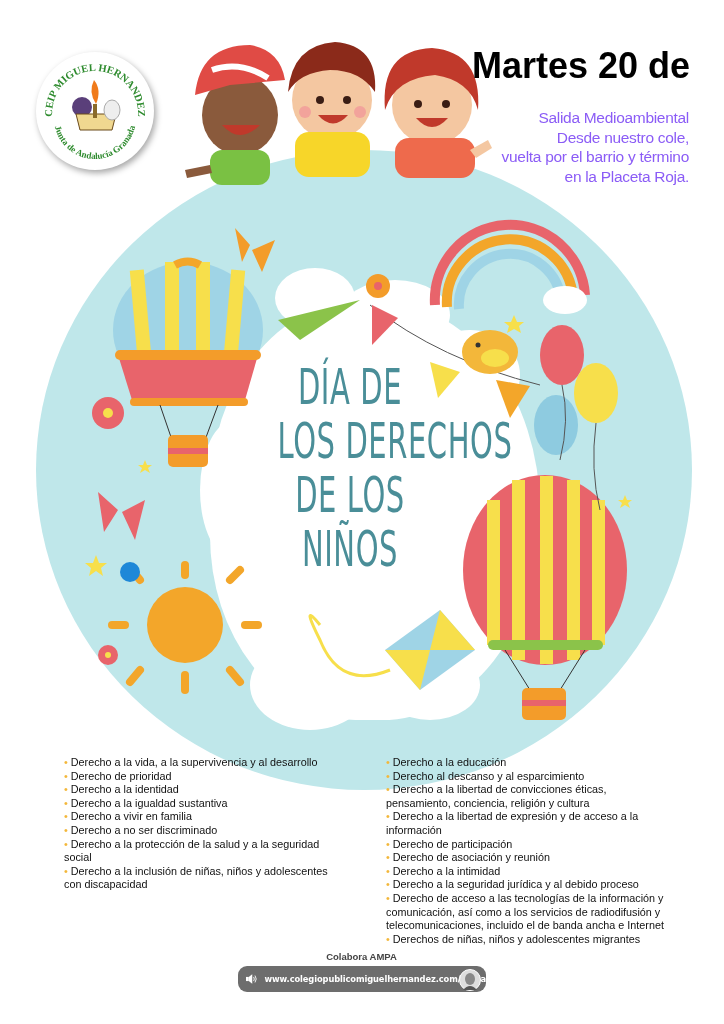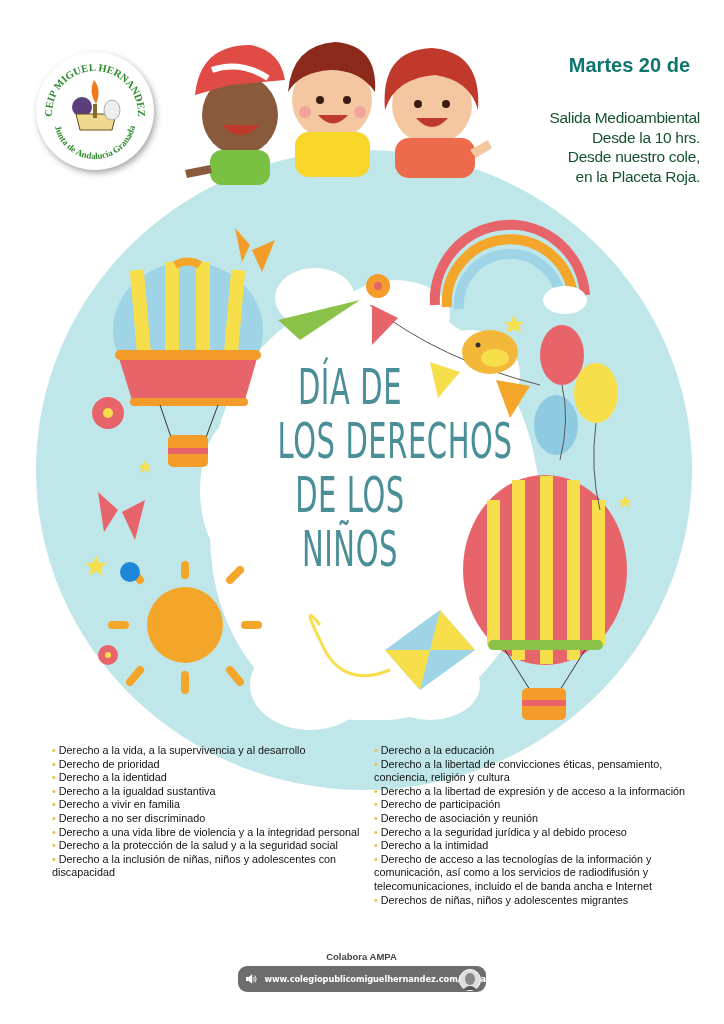--- a/index.html
+++ b/index.html
@@ -22,44 +22,44 @@
 
   
   .logo {
     position: absolute; left: 36px; top: 52px; width: 118px; height: 118px; border-radius: 50%;
     background: #fff; box-shadow: 2px 3px 6px rgba(0,0,0,0.35);
   }
   .logo svg { position: absolute; left: 0; top: 0; }
 
   
   .date-title {
-    position: absolute; right: 34px; top: 52px; text-align: right; color: #0f766e;
-    font-family: "Liberation Sans", sans-serif; font-weight: bold; font-size: 20px; line-height: 27px;
+    position: absolute; right: 34px; top: 52px; text-align: right; color: #000000;
+    font-family: "Liberation Sans", sans-serif; font-weight: bold; font-size: 36px; line-height: 27px;
   }
   .event-info {
-    position: absolute; right: 24px; top: 108px; text-align: right; color: #14532d;
+    position: absolute; right: 35px; top: 108px; text-align: right; color: #8b5cf6;
     font-family: "Liberation Sans", sans-serif; font-size: 15.5px; line-height: 19.5px; letter-spacing: -0.3px;
   }
 
   
   .main-title {
     position: absolute; left: 225px; top: 360px; width: 250px; text-align: center; color: #4a8e98;
     font-family: "DejaVu Sans", sans-serif; font-size: 50px; line-height: 54px; font-weight: normal;
     transform: scaleX(0.58); transform-origin: center top; letter-spacing: 1px;
   }
   .main-title div { white-space: nowrap; }
 
   
   .rights {
     position: absolute; top: 740px; font-family: "Liberation Sans", sans-serif; font-size: 10.8px;
     line-height: 13.6px; color: #111;
   }
   .rights.left { left: 48px; width: 316px; }
   .rights.right { left: 370px; width: 320px; }
-  .rights ul { list-style: none; margin: 4px; padding: 0; }
+  .rights ul { list-style: none; margin: 16px; padding: 0; }
   .rights li { margin: 0; padding: 0; }
   .bullet { color: #f3b73a; margin-right: 3px; }
 
   
   .collab {
     position: absolute; left: 0; width: 723px; top: 951px; text-align: center; color: #444;
     font-family: "Liberation Sans", sans-serif; font-size: 9.5px; font-weight: bold;
   }
   .url-bar {
     position: absolute; left: 238px; top: 966px; width: 248px; height: 26px; border-radius: 9px;
@@ -247,54 +247,54 @@
     <rect x="57" y="52" width="4" height="14" fill="#8a6a2a"></rect>
     <ellipse cx="76" cy="58" rx="8" ry="10" fill="#eee" stroke="#aaa"></ellipse>
   </svg>
 </div>
 
 <div class="date-title">
   <div>Martes 20 de</div>
 </div>
 <div class="event-info">
   <div>Salida Medioambiental</div>
-  <div>Desde la 10 hrs.</div>
   <div>Desde nuestro cole,</div>
+  <div>vuelta por el barrio y término</div>
   <div>en la Placeta Roja.</div>
 </div>
 
 <div class="main-title">
   <div>DÍA DE</div>
   <div>LOS DERECHOS</div>
   <div>DE LOS</div>
   <div>NIÑOS</div>
 </div>
 
 <div class="rights left">
   <ul>
     <li><span class="bullet">•</span><span>Derecho a la vida, a la supervivencia y al desarrollo</span></li>
     <li><span class="bullet">•</span><span>Derecho de prioridad</span></li>
     <li><span class="bullet">•</span><span>Derecho a la identidad</span></li>
     <li><span class="bullet">•</span><span>Derecho a la igualdad sustantiva</span></li>
     <li><span class="bullet">•</span><span>Derecho a vivir en familia</span></li>
     <li><span class="bullet">•</span><span>Derecho a no ser discriminado</span></li>
-    <li><span class="bullet">•</span><span>Derecho a una vida libre de violencia y a la integridad personal</span></li>
     <li><span class="bullet">•</span><span>Derecho a la protección de la salud y a la seguridad social</span></li>
     <li><span class="bullet">•</span><span>Derecho a la inclusión de niñas, niños y adolescentes con discapacidad</span></li>
   </ul>
 </div>
 <div class="rights right">
   <ul>
     <li><span class="bullet">•</span><span>Derecho a la educación</span></li>
+    <li><span class="bullet">•</span><span>Derecho al descanso y al esparcimiento</span></li>
     <li><span class="bullet">•</span><span>Derecho a la libertad de convicciones éticas, pensamiento, conciencia, religión y cultura</span></li>
     <li><span class="bullet">•</span><span>Derecho a la libertad de expresión y de acceso a la información</span></li>
     <li><span class="bullet">•</span><span>Derecho de participación</span></li>
     <li><span class="bullet">•</span><span>Derecho de asociación y reunión</span></li>
+    <li><span class="bullet">•</span><span>Derecho a la intimidad</span></li>
     <li><span class="bullet">•</span><span>Derecho a la seguridad jurídica y al debido proceso</span></li>
-    <li><span class="bullet">•</span><span>Derecho a la intimidad</span></li>
     <li><span class="bullet">•</span><span>Derecho de acceso a las tecnologías de la información y comunicación, así como a los servicios de radiodifusión y telecomunicaciones, incluido el de banda ancha e Internet</span></li>
     <li><span class="bullet">•</span><span>Derechos de niñas, niños y adolescentes migrantes</span></li>
   </ul>
 </div>
 
 <div class="collab">Colabora AMPA</div>
 <div class="url-bar">
   <svg class="speaker" width="18" height="14" viewBox="0 0 18 14">
     <rect x="0" y="4" width="4" height="6" fill="#fff"></rect>
     <path d="M4 4 L9 0 L9 14 L4 10 Z" fill="#fff"></path>

